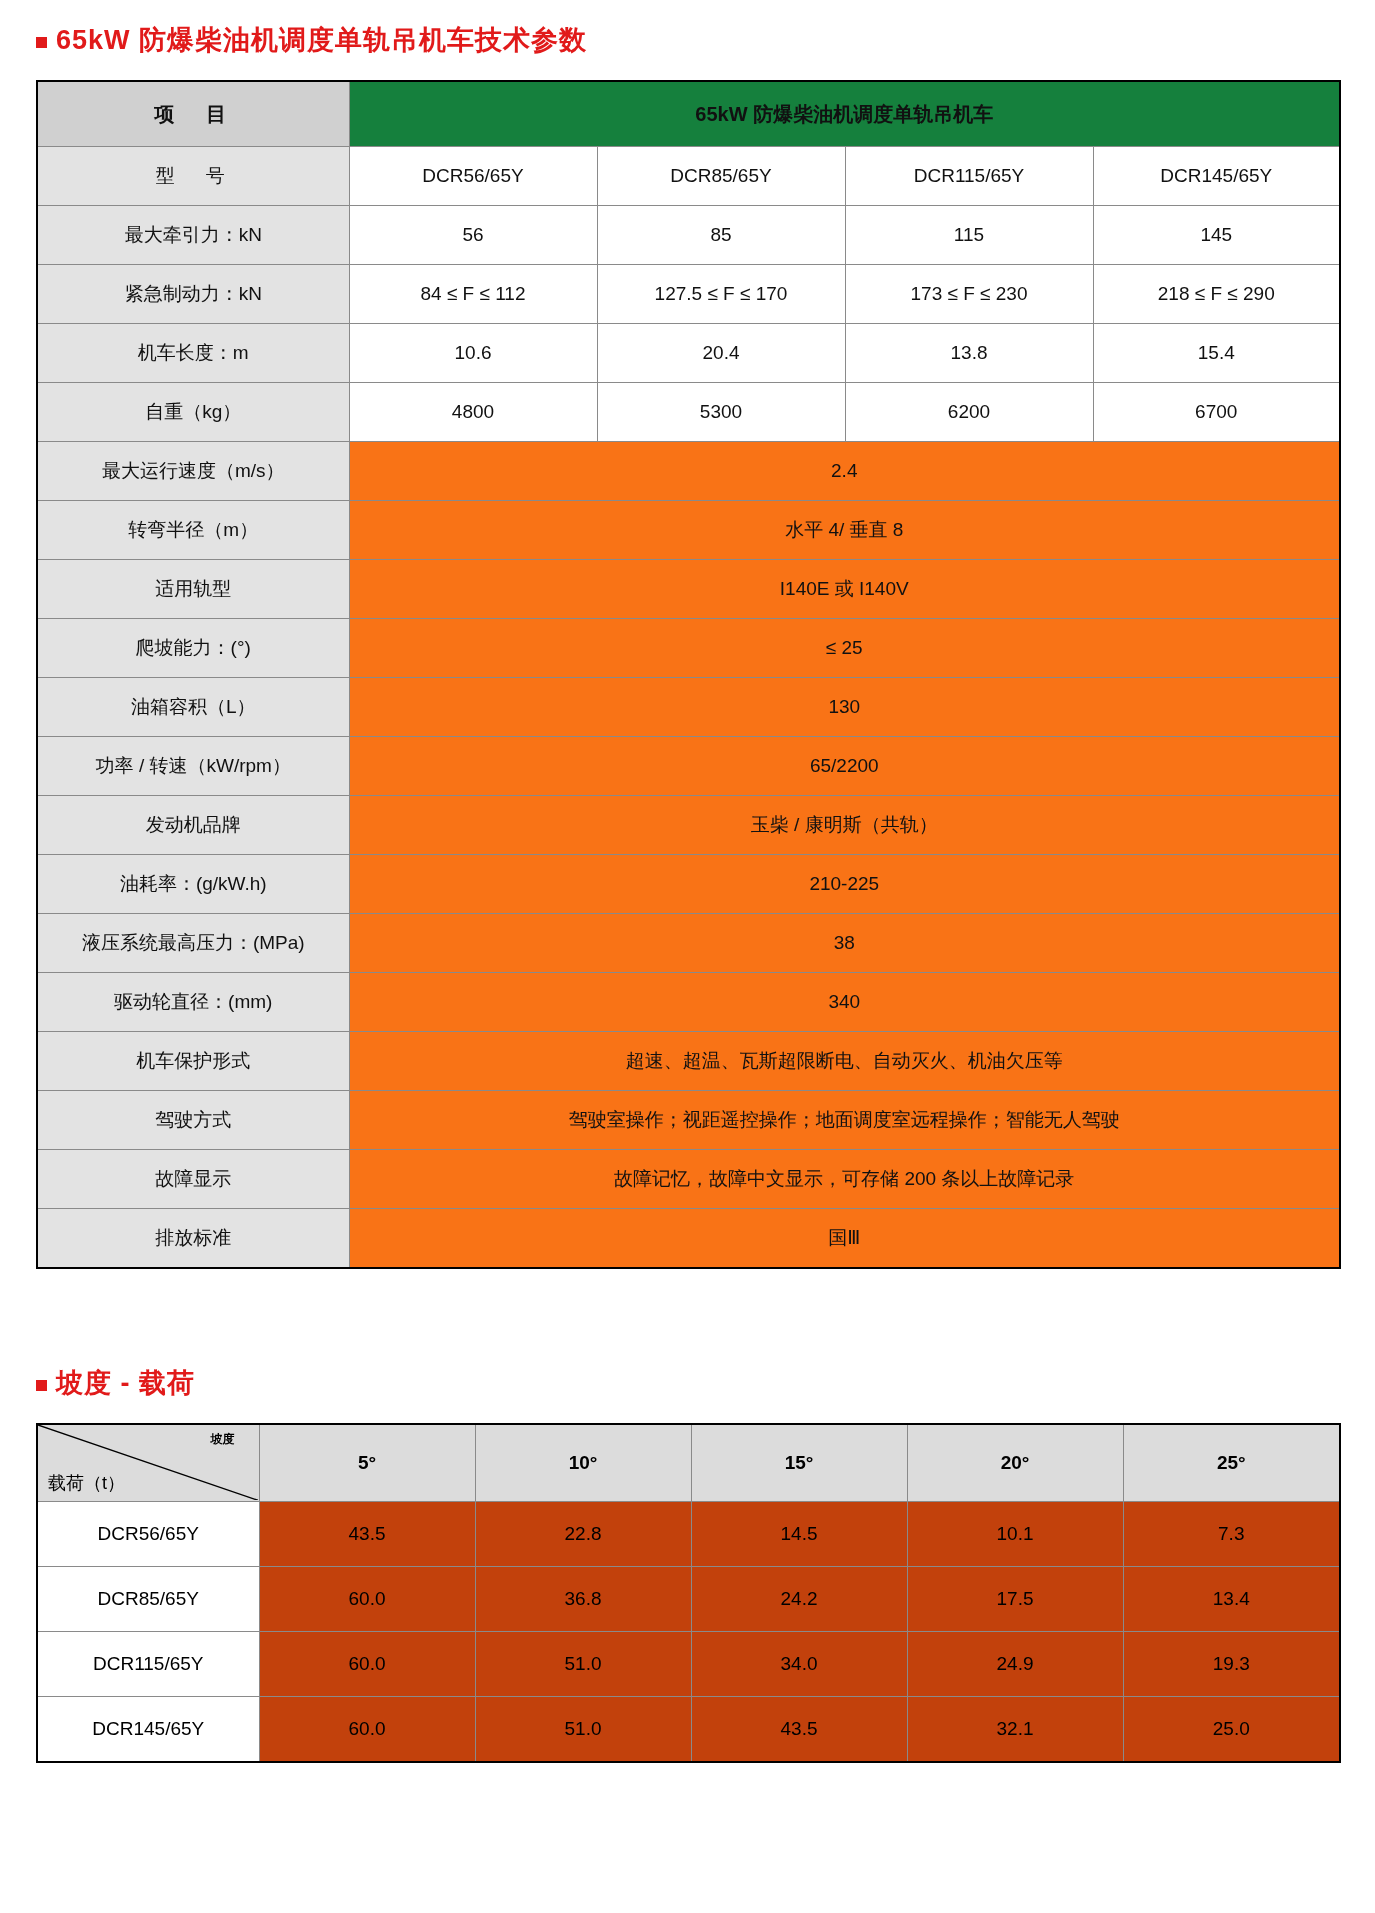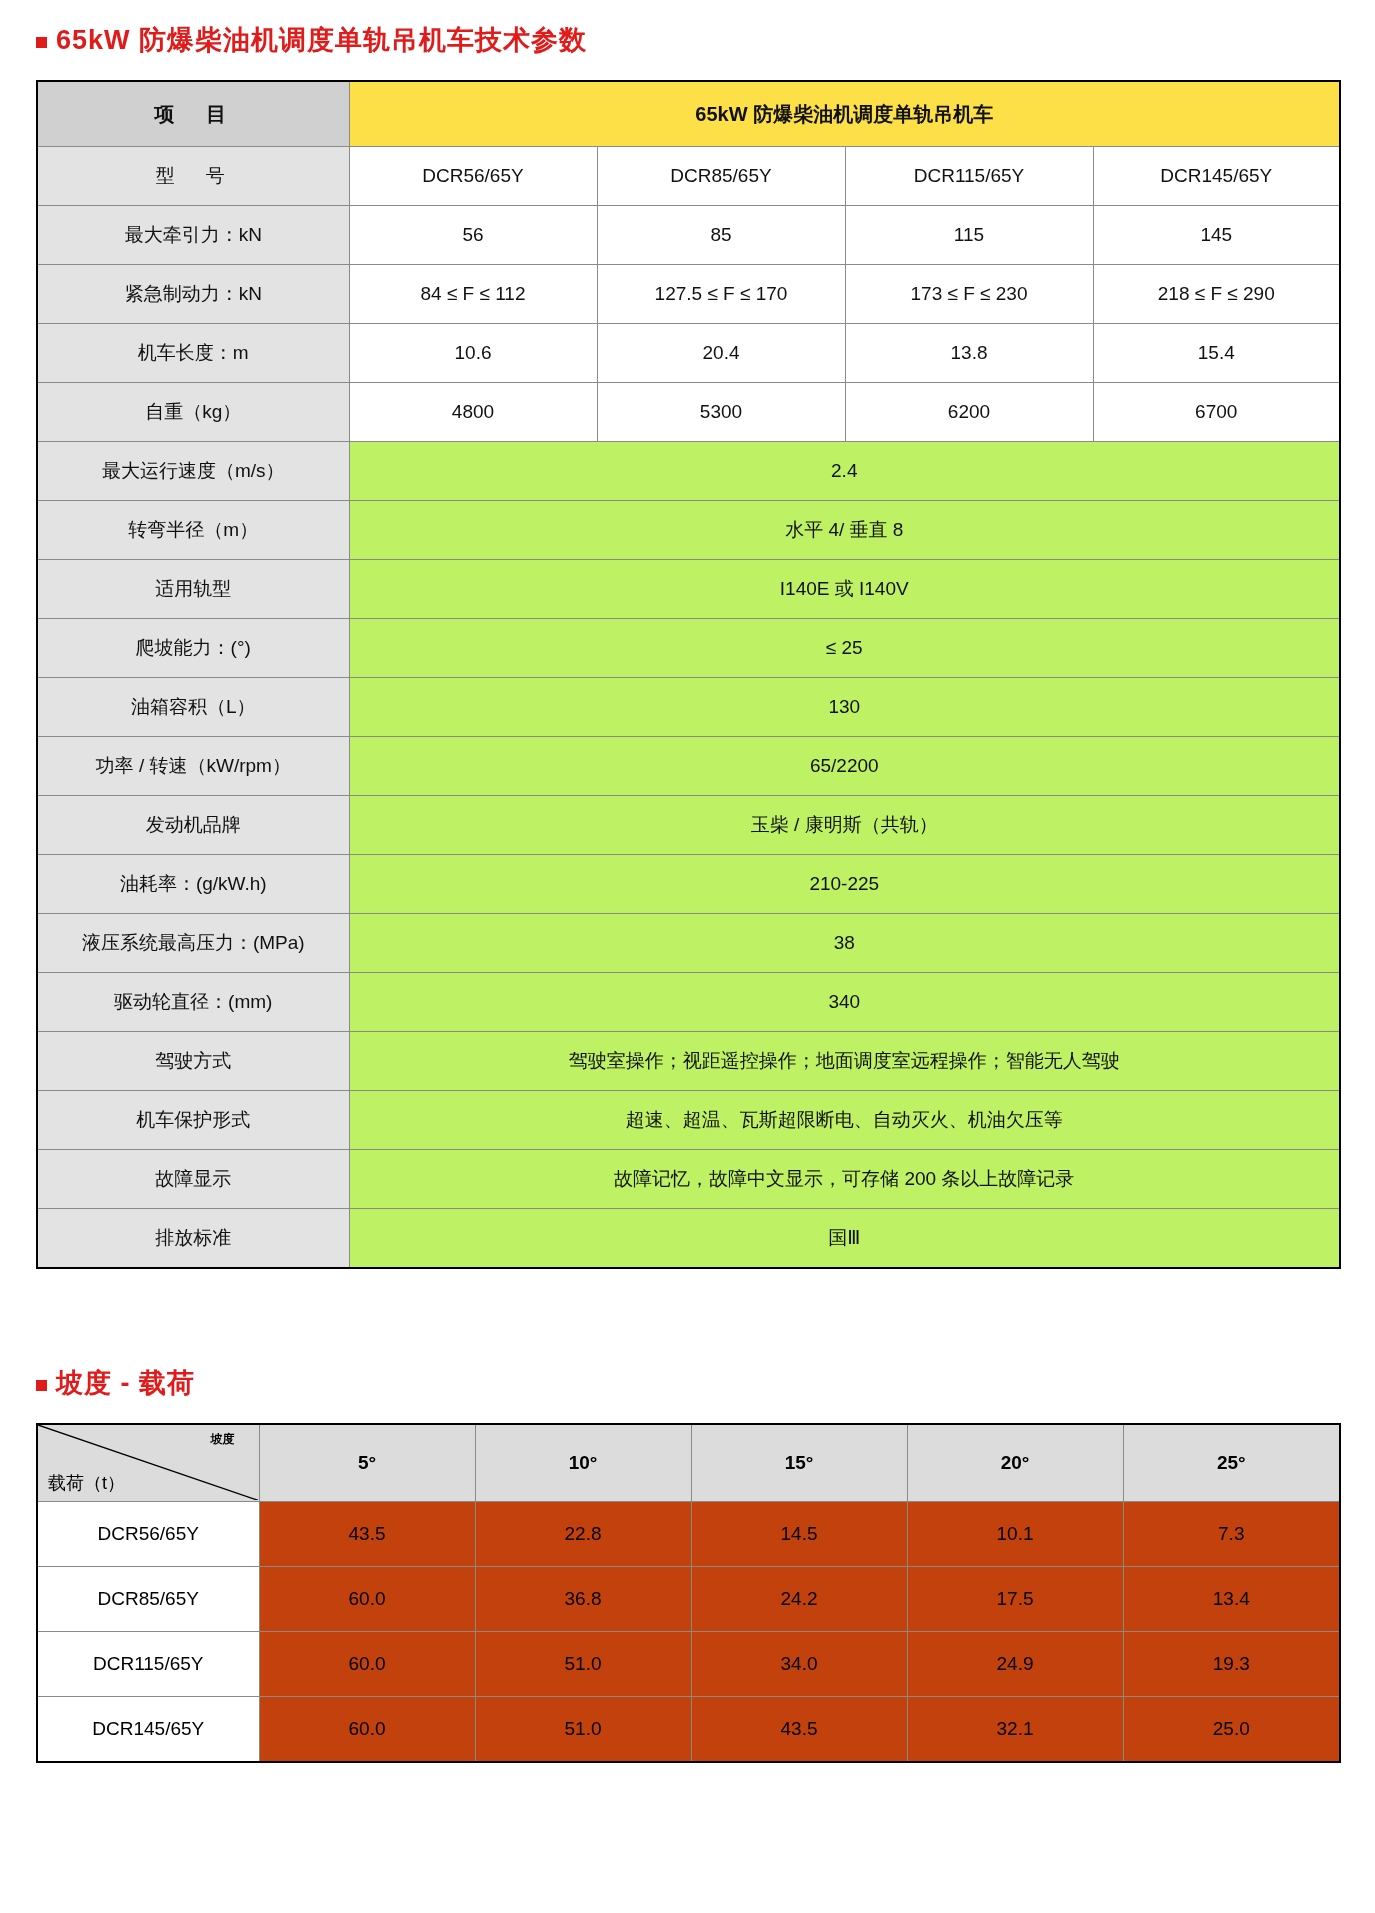--- a/index.html
+++ b/index.html
@@ -58,33 +58,33 @@
     font-size: 19px;
     height: 50px;
     padding: 4px 9px;
     color: #111;
   }
   .spec-table td.label {
     background: #e3e3e3;
     width: 312px;
   }
   .spec-table tr.head td {
-    background: #fde047;
+    background: #15803d;
     font-weight: bold;
     font-size: 20px;
     height: 56px;
   }
   .spec-table tr.head td.label {
     background: #d0d0d0;
   }
   .spec-table td.val {
     background: #ffffff;
   }
   .spec-table td.wide {
-    background: #bef264;
+    background: #f97316;
   }
   .sp {
     letter-spacing: 6px;
   }
 
   
   .load-table {
     border: 2px solid #000;
   }
   .load-table td {
@@ -237,26 +237,26 @@
       </tr>
       <tr>
         <td class="label">液压系统最高压力：(MPa)</td>
         <td class="wide" colspan="4">38</td>
       </tr>
       <tr>
         <td class="label">驱动轮直径：(mm)</td>
         <td class="wide" colspan="4">340</td>
       </tr>
       <tr>
+        <td class="label">机车保护形式</td>
+        <td class="wide" colspan="4">超速、超温、瓦斯超限断电、自动灭火、机油欠压等</td>
+      </tr>
+      <tr>
         <td class="label">驾驶方式</td>
         <td class="wide" colspan="4">驾驶室操作；视距遥控操作；地面调度室远程操作；智能无人驾驶</td>
-      </tr>
-      <tr>
-        <td class="label">机车保护形式</td>
-        <td class="wide" colspan="4">超速、超温、瓦斯超限断电、自动灭火、机油欠压等</td>
       </tr>
       <tr>
         <td class="label">故障显示</td>
         <td class="wide" colspan="4">故障记忆，故障中文显示，可存储 200 条以上故障记录</td>
       </tr>
       <tr>
         <td class="label">排放标准</td>
         <td class="wide" colspan="4">国Ⅲ</td>
       </tr>
     </tbody>

